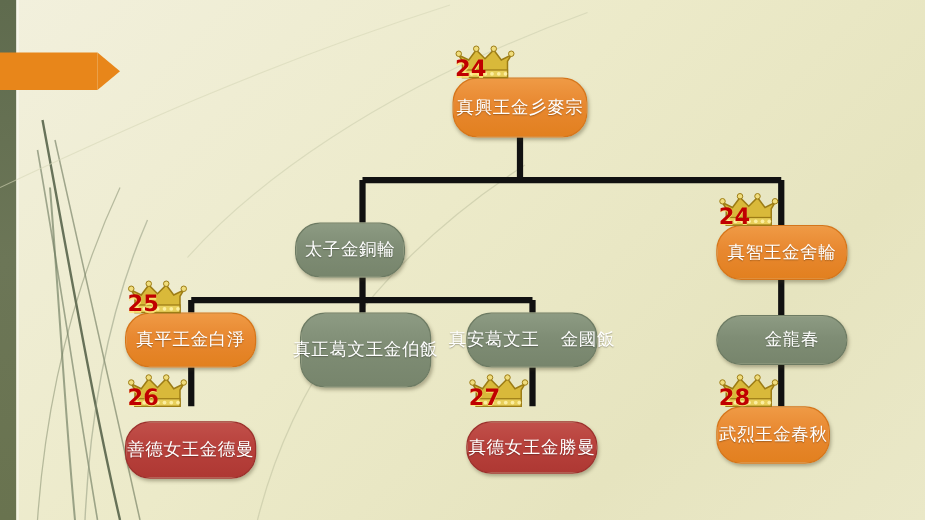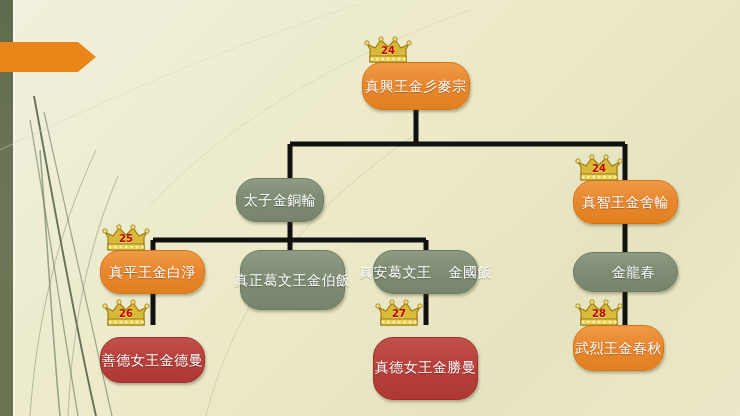--- a/index.html
+++ b/index.html
@@ -114,22 +114,21 @@
     position: absolute;
     width: 48px;
     height: 32px;
   }
   .crown svg { display: block; width: 48px; height: 32px; }
   .crown .cnum {
     position: absolute;
     left: 0;
     top: 10px;
     width: 48px;
-    text-align: center;
-    font-size: 10px;
+    font-size: 18px;
     font-weight: bold;
     color: #c00000;
     font-family: "DejaVu Sans", "Liberation Sans", sans-serif;
     text-shadow: 0 1px 0 rgba(255,230,120,0.85);
   }
 </style>
 </head>
 <body>
 
 <div id="slide">
@@ -273,21 +272,21 @@
           <circle cx="8" cy="24" r="1.5" fill="#fff3ad" opacity="0.85"></circle>
           <circle cx="13.4" cy="24" r="1.5" fill="#fff3ad" opacity="0.85"></circle>
           <circle cx="18.8" cy="24" r="1.5" fill="#fff3ad" opacity="0.85"></circle>
           <circle cx="24.200000000000003" cy="24" r="1.5" fill="#fff3ad" opacity="0.85"></circle>
           <circle cx="29.6" cy="24" r="1.5" fill="#fff3ad" opacity="0.85"></circle>
           <circle cx="35" cy="24" r="1.5" fill="#fff3ad" opacity="0.85"></circle>
           <circle cx="40.400000000000006" cy="24" r="1.5" fill="#fff3ad" opacity="0.85"></circle>
         </svg>
         <div class="cnum">26</div>
       </div>
-      <div class="node red" style="left: 373px; top: 325px; width: 105px; height: 63px; font-family: Liberation Mono, monospace;">
+      <div class="node red" style="left: 373px; top: 325px; width: 105px; height: 42px;">
         <span class="ln">真德女王</span>
         <span class="ln">金勝曼</span>
       </div>
       <div class="crown" style="left: 375px; top: 298px;">
         <svg viewBox="0 0 48 32">
           <path d="M6 14 L3 9 L11 13 L17 5 L24 12 L31 5 L37 13 L45 9 L42 14 L42 27 L6 27 Z" fill="#d9b93a" stroke="#9c7c15" stroke-width="1.2"></path>
           <rect x="6" y="21" width="36" height="6" fill="#e8cf5a" stroke="#9c7c15" stroke-width="1"></rect>
           <circle cx="3" cy="8" r="2.2" fill="#f0dd7c" stroke="#9c7c15" stroke-width="0.8"></circle>
           <circle cx="17" cy="4" r="2.2" fill="#f0dd7c" stroke="#9c7c15" stroke-width="0.8"></circle>
           <circle cx="31" cy="4" r="2.2" fill="#f0dd7c" stroke="#9c7c15" stroke-width="0.8"></circle>

